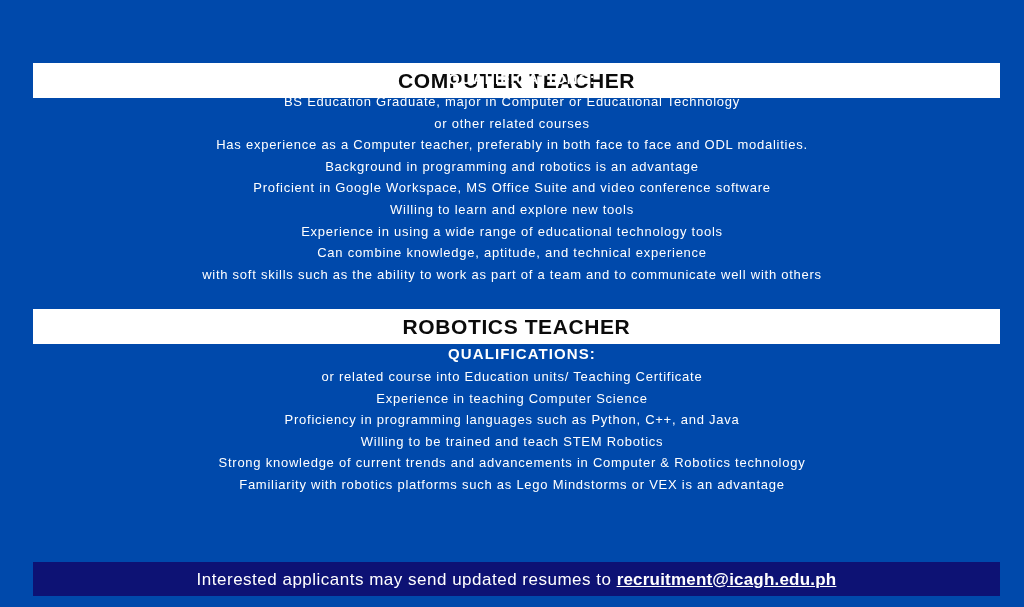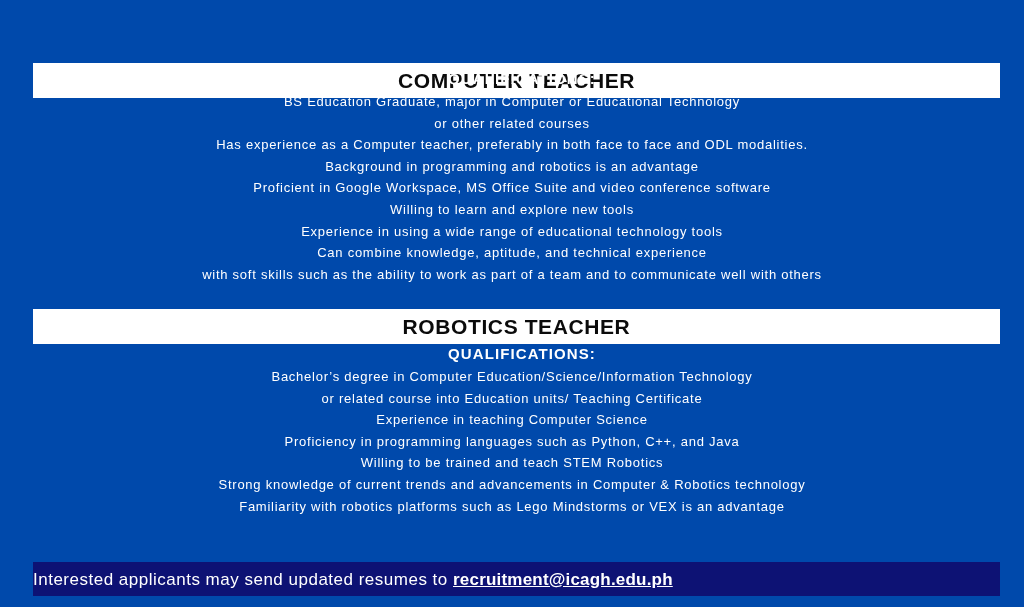--- a/index.html
+++ b/index.html
@@ -82,21 +82,21 @@
   
   .footer-bar {
     position: absolute;
     left: 33px;
     top: 562px;
     width: 967px;
     height: 34px;
     background: #0d1274;
     display: flex;
     align-items: center;
-    justify-content: flex-start;
+    justify-content: center;
   }
   .footer-text {
     color: #ffffff;
     font-family: "Liberation Sans", sans-serif;
     font-size: 17px;
     letter-spacing: 0.5px;
     line-height: 1;
     white-space: nowrap;
   }
   .footer-email {
@@ -130,21 +130,20 @@
     </ul>
   </div>
 
   <div class="title-banner second">
     <span class="title-text">ROBOTICS TEACHER</span>
   </div>
 
   <div class="section second">
     <div class="quals-heading">QUALIFICATIONS:</div>
     <ul class="quals-list">
-      <li>Bachelor’s degree in Computer Education/Science/Information Technology</li>
       <li>or related course into Education units/ Teaching Certificate</li>
       <li>Experience in teaching Computer Science</li>
       <li>Proficiency in programming languages such as Python, C++, and Java</li>
       <li>Willing to be trained and teach STEM Robotics</li>
       <li>Strong knowledge of current trends and advancements in Computer &amp; Robotics technology</li>
       <li>Familiarity with robotics platforms such as Lego Mindstorms or VEX is an advantage</li>
     </ul>
   </div>
 
   <div class="footer-bar">

